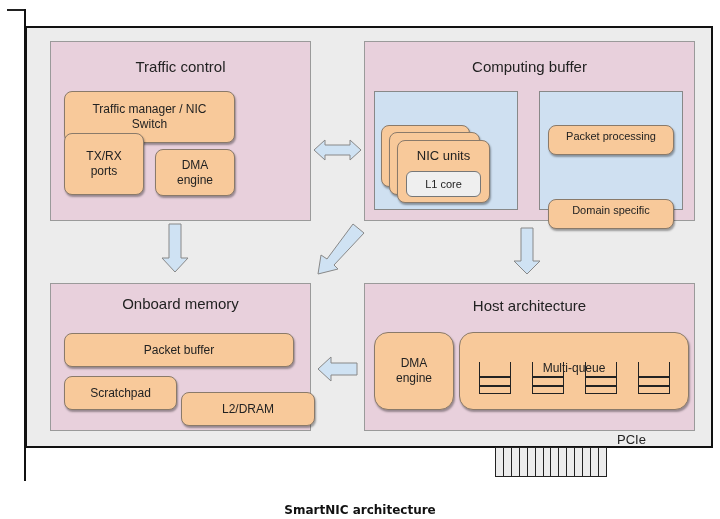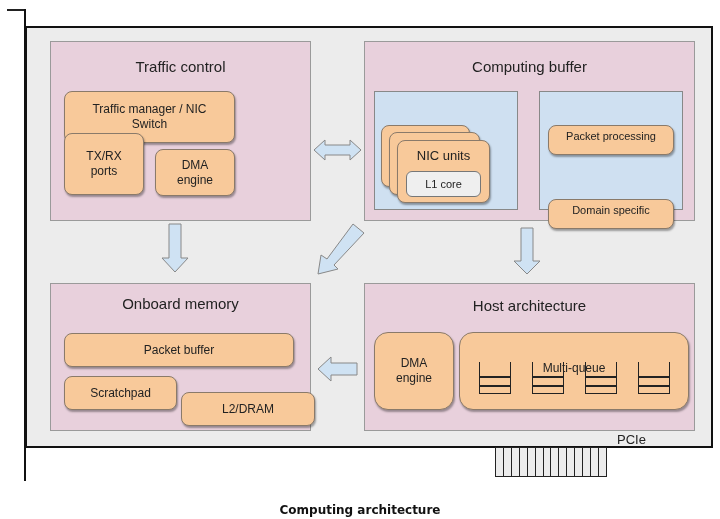--- a/index.html
+++ b/index.html
@@ -143,13 +143,13 @@
     <div class="pin"></div>
     <div class="pin"></div>
     <div class="pin"></div>
     <div class="pin"></div>
     <div class="pin"></div>
     <div class="pin"></div>
     <div class="pin"></div>
   </div>
 <div class="abs pcie-label">PCIe</div>
 
-<div class="abs caption">Computing architecture</div>
+<div class="abs caption">SmartNIC architecture</div>
 
 </body></html>

